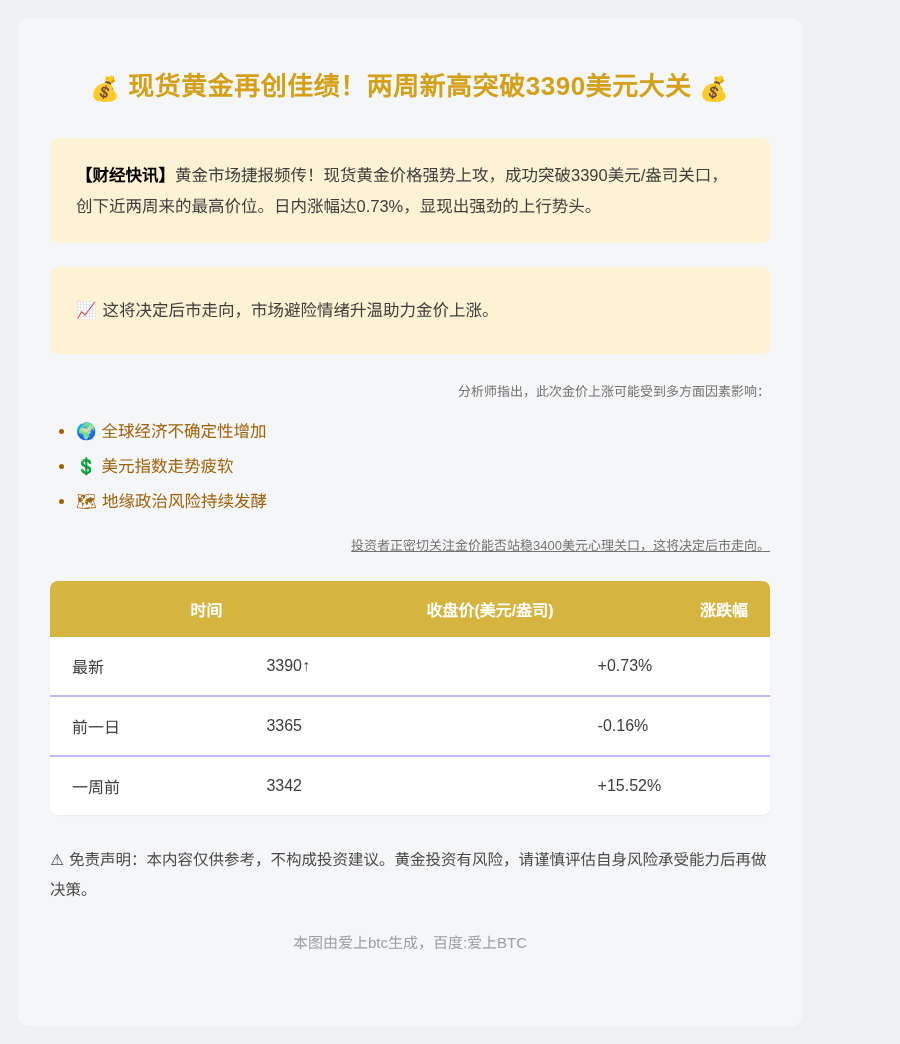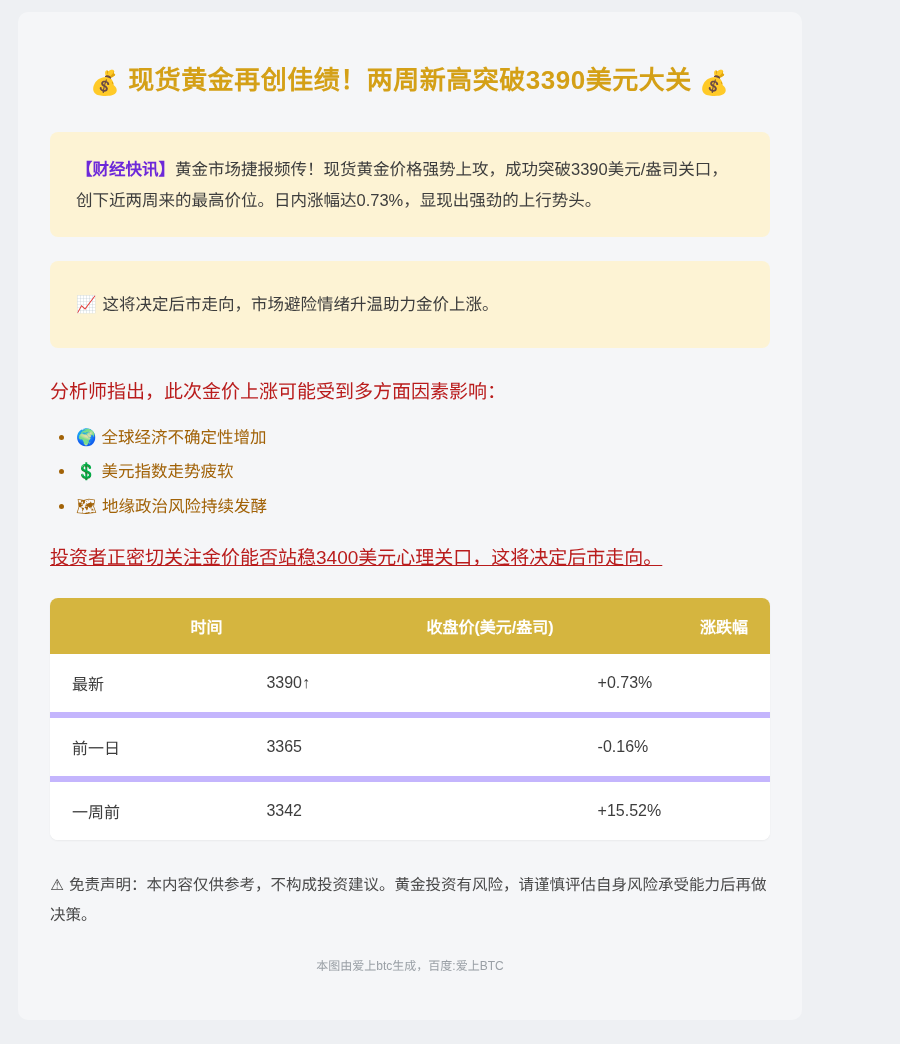--- a/index.html
+++ b/index.html
@@ -11,21 +11,21 @@
     width: 900px;
     height: 1044px;
     font-family: "Liberation Sans", "DejaVu Sans", sans-serif;
     color: #333333;
     overflow: hidden;
   }
   .page {
     width: 820px;
     height: 1044px;
     box-sizing: border-box;
-    padding: 12px 18px 18px 18px;
+    padding: 18px 18px 18px 18px;
     background: #eef0f3;
   }
   .card {
     background: #f5f6f8;
     border-radius: 10px;
     padding: 26px 32px 30px 32px;
     box-sizing: border-box;
     min-height: 1008px;
   }
   .headline {
@@ -46,34 +46,35 @@
     border-radius: 8px;
     padding: 22px 26px;
     box-sizing: border-box;
     margin-bottom: 24px;
     font-size: 16.5px;
     line-height: 1.85;
     color: #3d3d3d;
   }
   .notice-box b {
     font-weight: bold;
-    color: #6d28d9;
+    color: #000000;
   }
   .notice-box.second {
     padding: 28px 26px;
     margin-bottom: 26px;
   }
   .notice-icon {
     margin-right: 6px;
   }
   .para {
-    font-size: 19px;
+    font-size: 13px;
     line-height: 1.9;
-    color: #b91c1c;
+    color: #737373;
     margin: 0 0 10px 0;
+    text-align: right;
   }
   ul.factors {
     margin: 6px 0 16px 0;
     padding-left: 26px;
   }
   ul.factors li {
     font-size: 16.5px;
     line-height: 2.1;
     color: #a16207;
   }
@@ -103,40 +104,40 @@
     font-weight: bold;
     text-align: right;
     padding: 16px 22px;
   }
   table.quote-table thead th:nth-child(1) { width: 27%; }
   table.quote-table thead th:nth-child(2) { width: 46%; }
   table.quote-table thead th:nth-child(3) { width: 27%; }
   table.quote-table tbody td {
     font-size: 16px;
     padding: 17px 22px;
-    border-bottom: 6px solid #c4b5fd;
+    border-bottom: 2px solid #c4b5fd;
     color: #3d3d3d;
     background: #ffffff;
   }
   table.quote-table tbody tr:last-child td {
     border-bottom: none;
   }
   td.up { color: #2e9e5b; }
   .disclaimer {
     font-size: 15.5px;
     line-height: 1.95;
     color: #4a4a4a;
     margin: 6px 0 26px 0;
   }
   .disclaimer .warn {
     margin-right: 5px;
   }
   .footer {
     text-align: center;
-    font-size: 12px;
+    font-size: 15px;
     color: #9aa0a6;
     margin-top: 14px;
   }
 </style>
 </head>
 <body>
 
 <div class="page">
   <div class="card">
 

